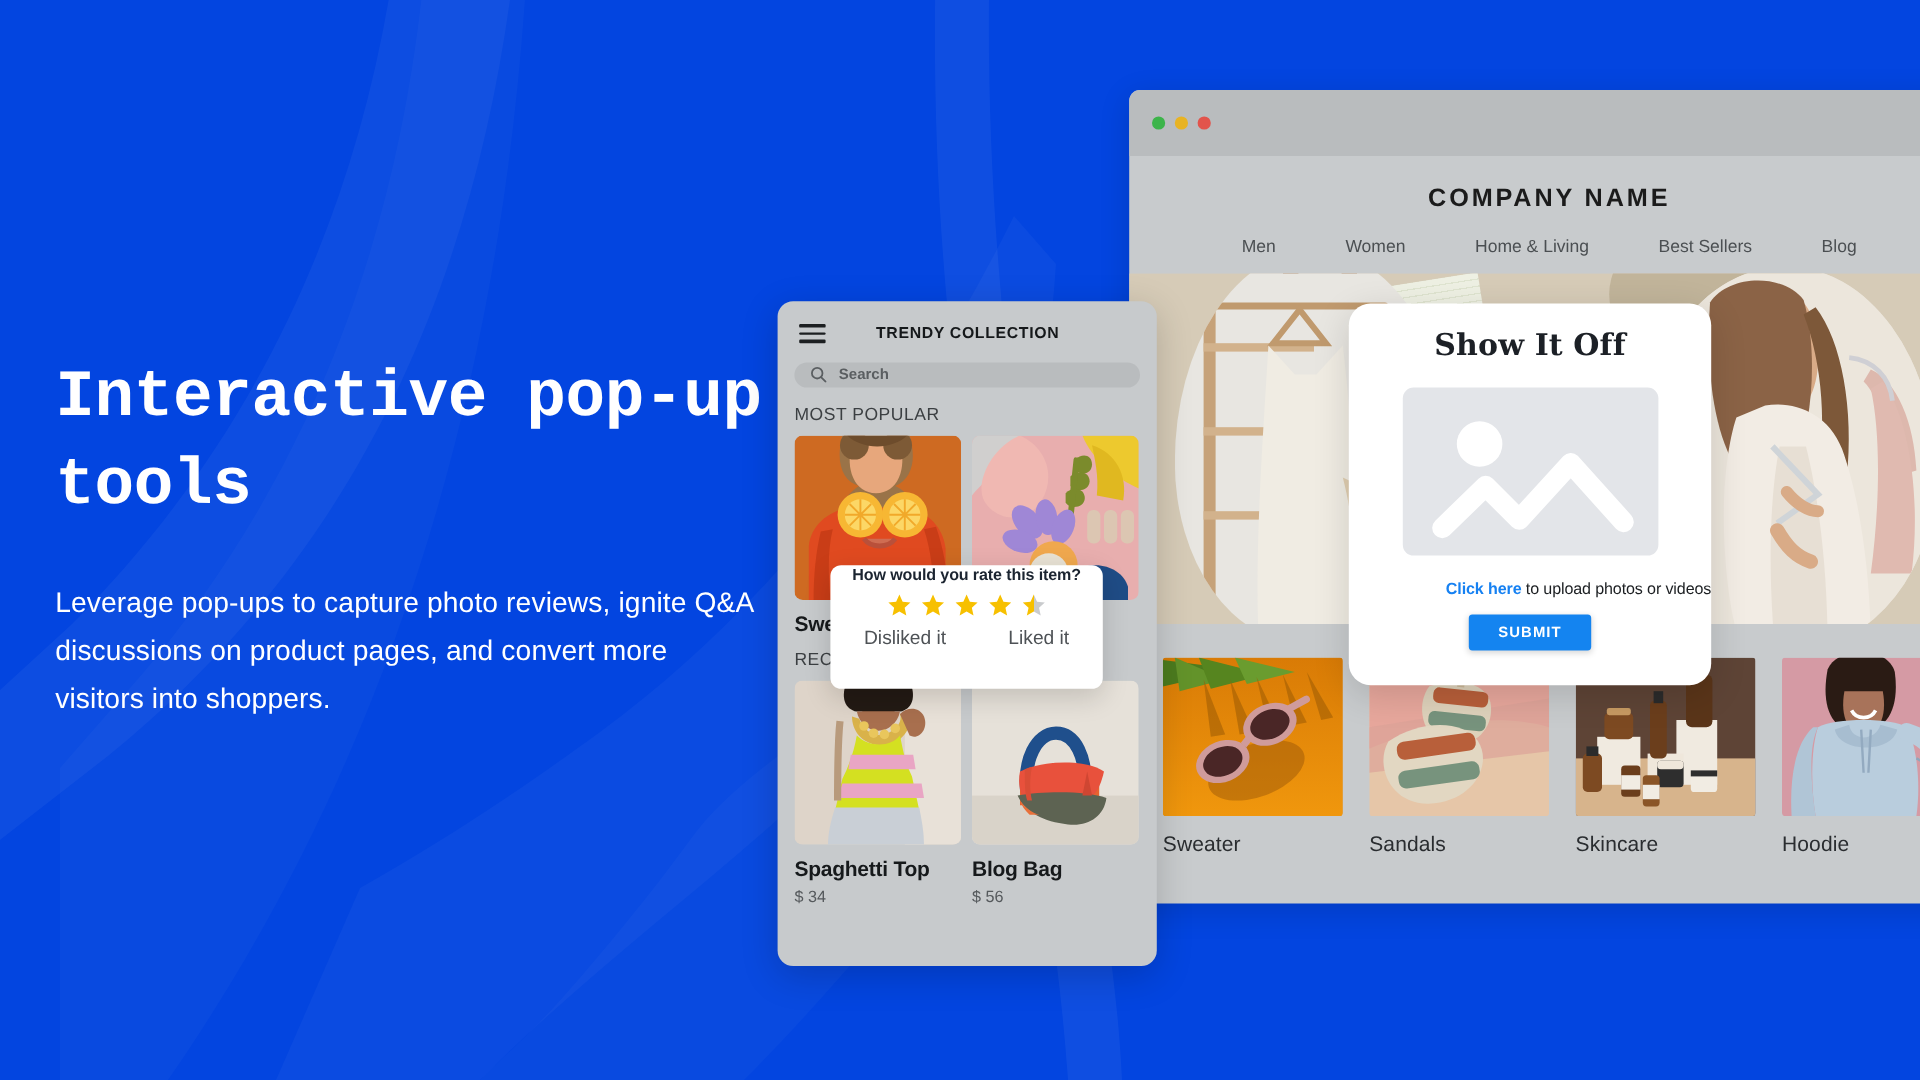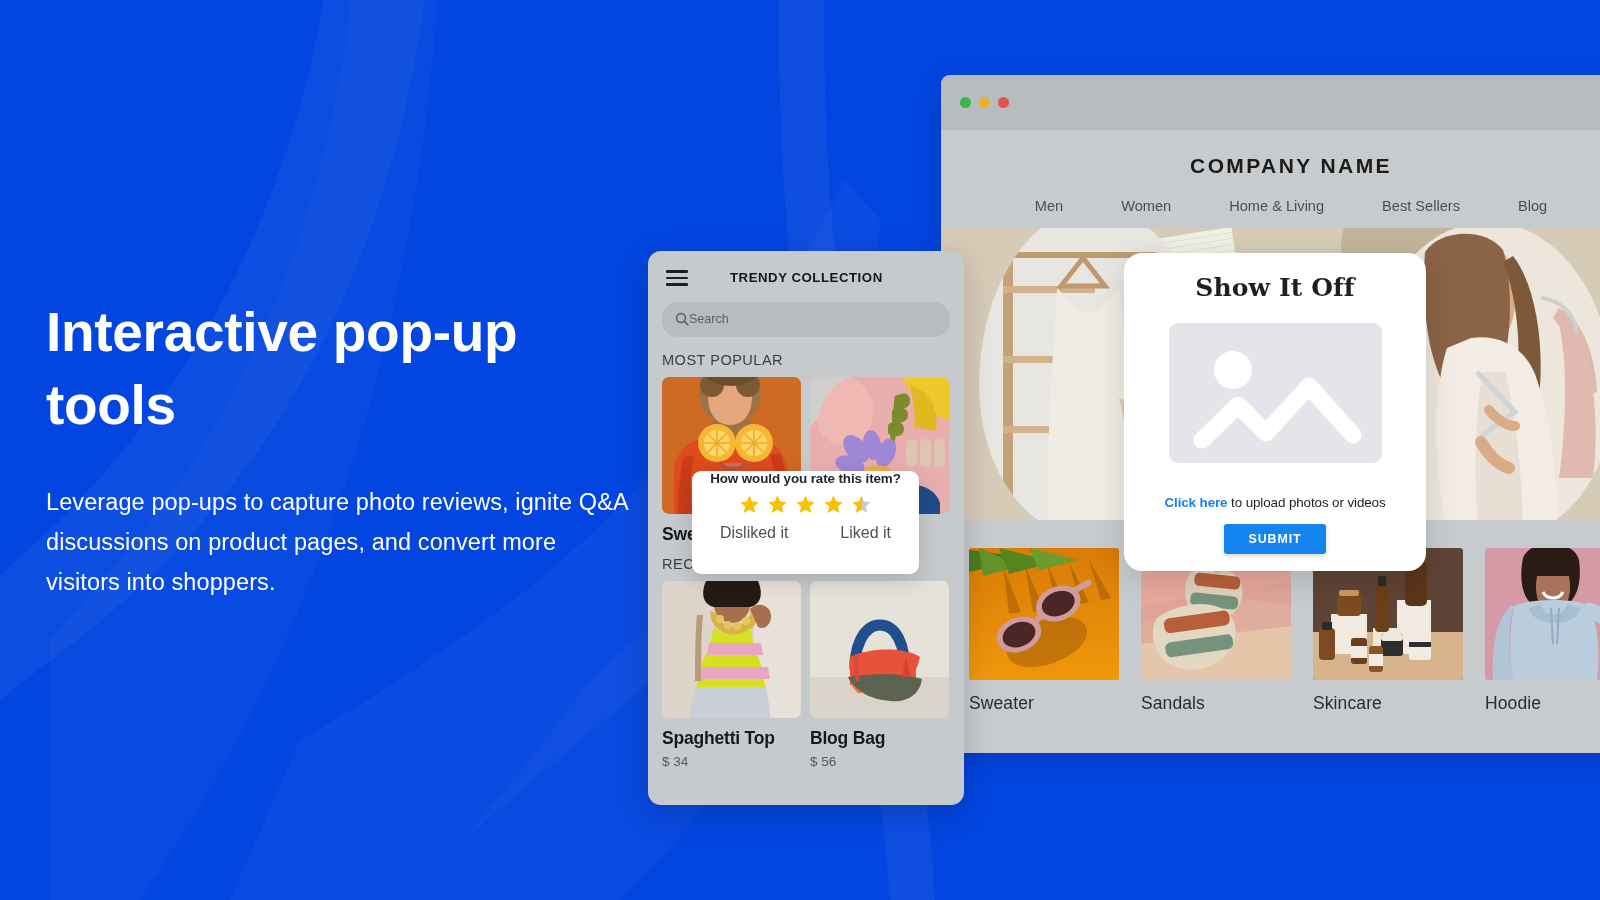--- a/index.html
+++ b/index.html
@@ -15,21 +15,21 @@
   #bg-swirls { position: absolute; inset: 0; width: 1600px; height: 900px; pointer-events: none; }
 
   
   .hero-copy {
     position: absolute;
     left: 46px; top: 296px;
     width: 590px;
     color: #ffffff;
   }
   .hero-title {
-    font-family: Liberation Sans, sans-serif;
+    font-family: Liberation Mono, monospace;
     font-size: 55px;
     font-weight: 700;
     line-height: 1.32;
     letter-spacing: -0.3px;
     margin-bottom: 42px;
   }
   .hero-sub {
     font-size: 23.5px;
     line-height: 1.70;
     font-weight: 400;
@@ -156,25 +156,27 @@
     padding: 19px 18px 0 18px;
     gap: 42px;
   }
   .hamburger { display: flex; flex-direction: column; gap: 4px; cursor: pointer; }
   .hamburger i { display: block; width: 22px; height: 2.6px; background: #1c1f21; border-radius: 1px; }
   .phone-title {
     font-size: 13.2px; font-weight: 700; letter-spacing: 0.55px; color: #15181a;
   }
   .phone-search {
     margin: 16px 14px 0 14px;
-    height: 35px;
+    height: 21px;
     background: #b9bcbe;
     border-radius: 16px;
     display: flex; align-items: center;
     padding: 0 13px;
+    gap: 10px;
+    font-weight: bold;
   }
   .phone-search span.txt { font-size: 12.5px; color: #5a5e61; }
   .sec-title {
     margin: 15px 0 9px 14px;
     font-size: 14.6px;
     color: #3b3f42;
     letter-spacing: 0.45px;
   }
   .phone-grid {
     display: flex; gap: 9px; padding: 0 14px;
@@ -225,21 +227,21 @@
     font-size: 25px; font-weight: 700; color: #1c2026;
     padding-top: 20px; letter-spacing: 0.1px;
   }
   .showoff-drop {
     margin: 21px auto 0 auto;
     width: 213px; height: 140px;
     background: #e3e5e9;
     border-radius: 9px;
     position: relative; overflow: hidden;
   }
-  .showoff-hint { margin-top: 32px; font-size: 13.4px; color: #1c1f22; letter-spacing: -0.1px; }
+  .showoff-hint { margin-top: 20px; font-size: 13.4px; color: #1c1f22; letter-spacing: -0.1px; text-align: right; }
   .showoff-hint a { color: #1681f2; font-weight: 700; text-decoration: none; cursor: pointer; }
   .showoff-submit {
     margin: 14px auto 0 auto;
     display: block;
     width: 102px; height: 30px;
     background: #1484f0;
     color: #fff;
     border: none; border-radius: 3px;
     font-size: 12.4px; font-weight: 700; letter-spacing: 0.9px;
     font-family: "Liberation Sans", sans-serif;

